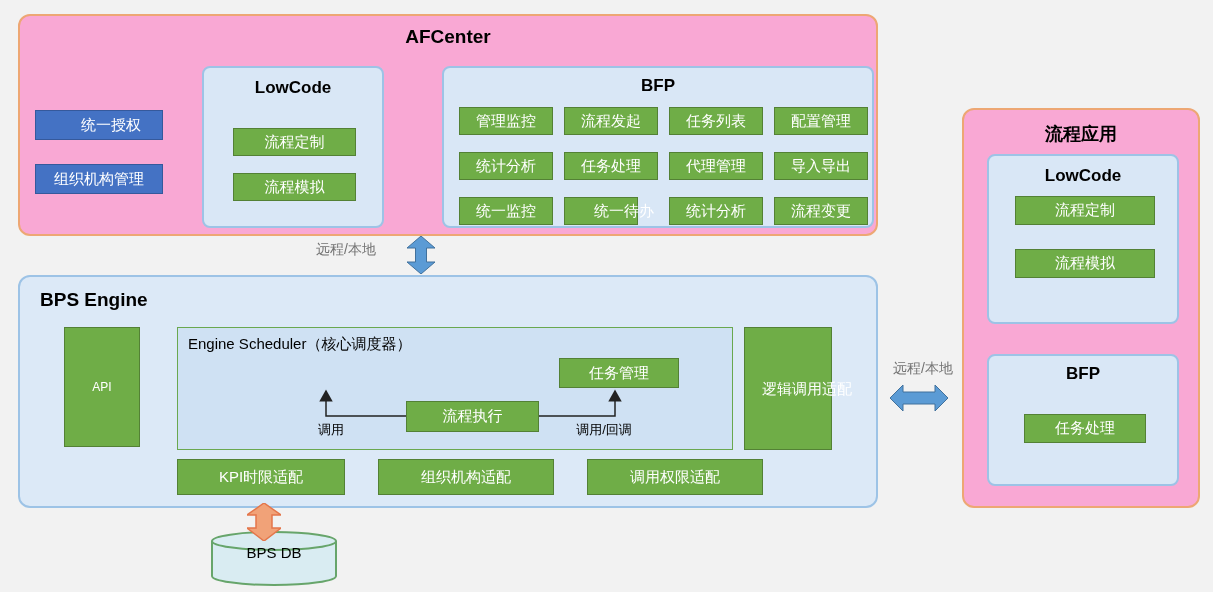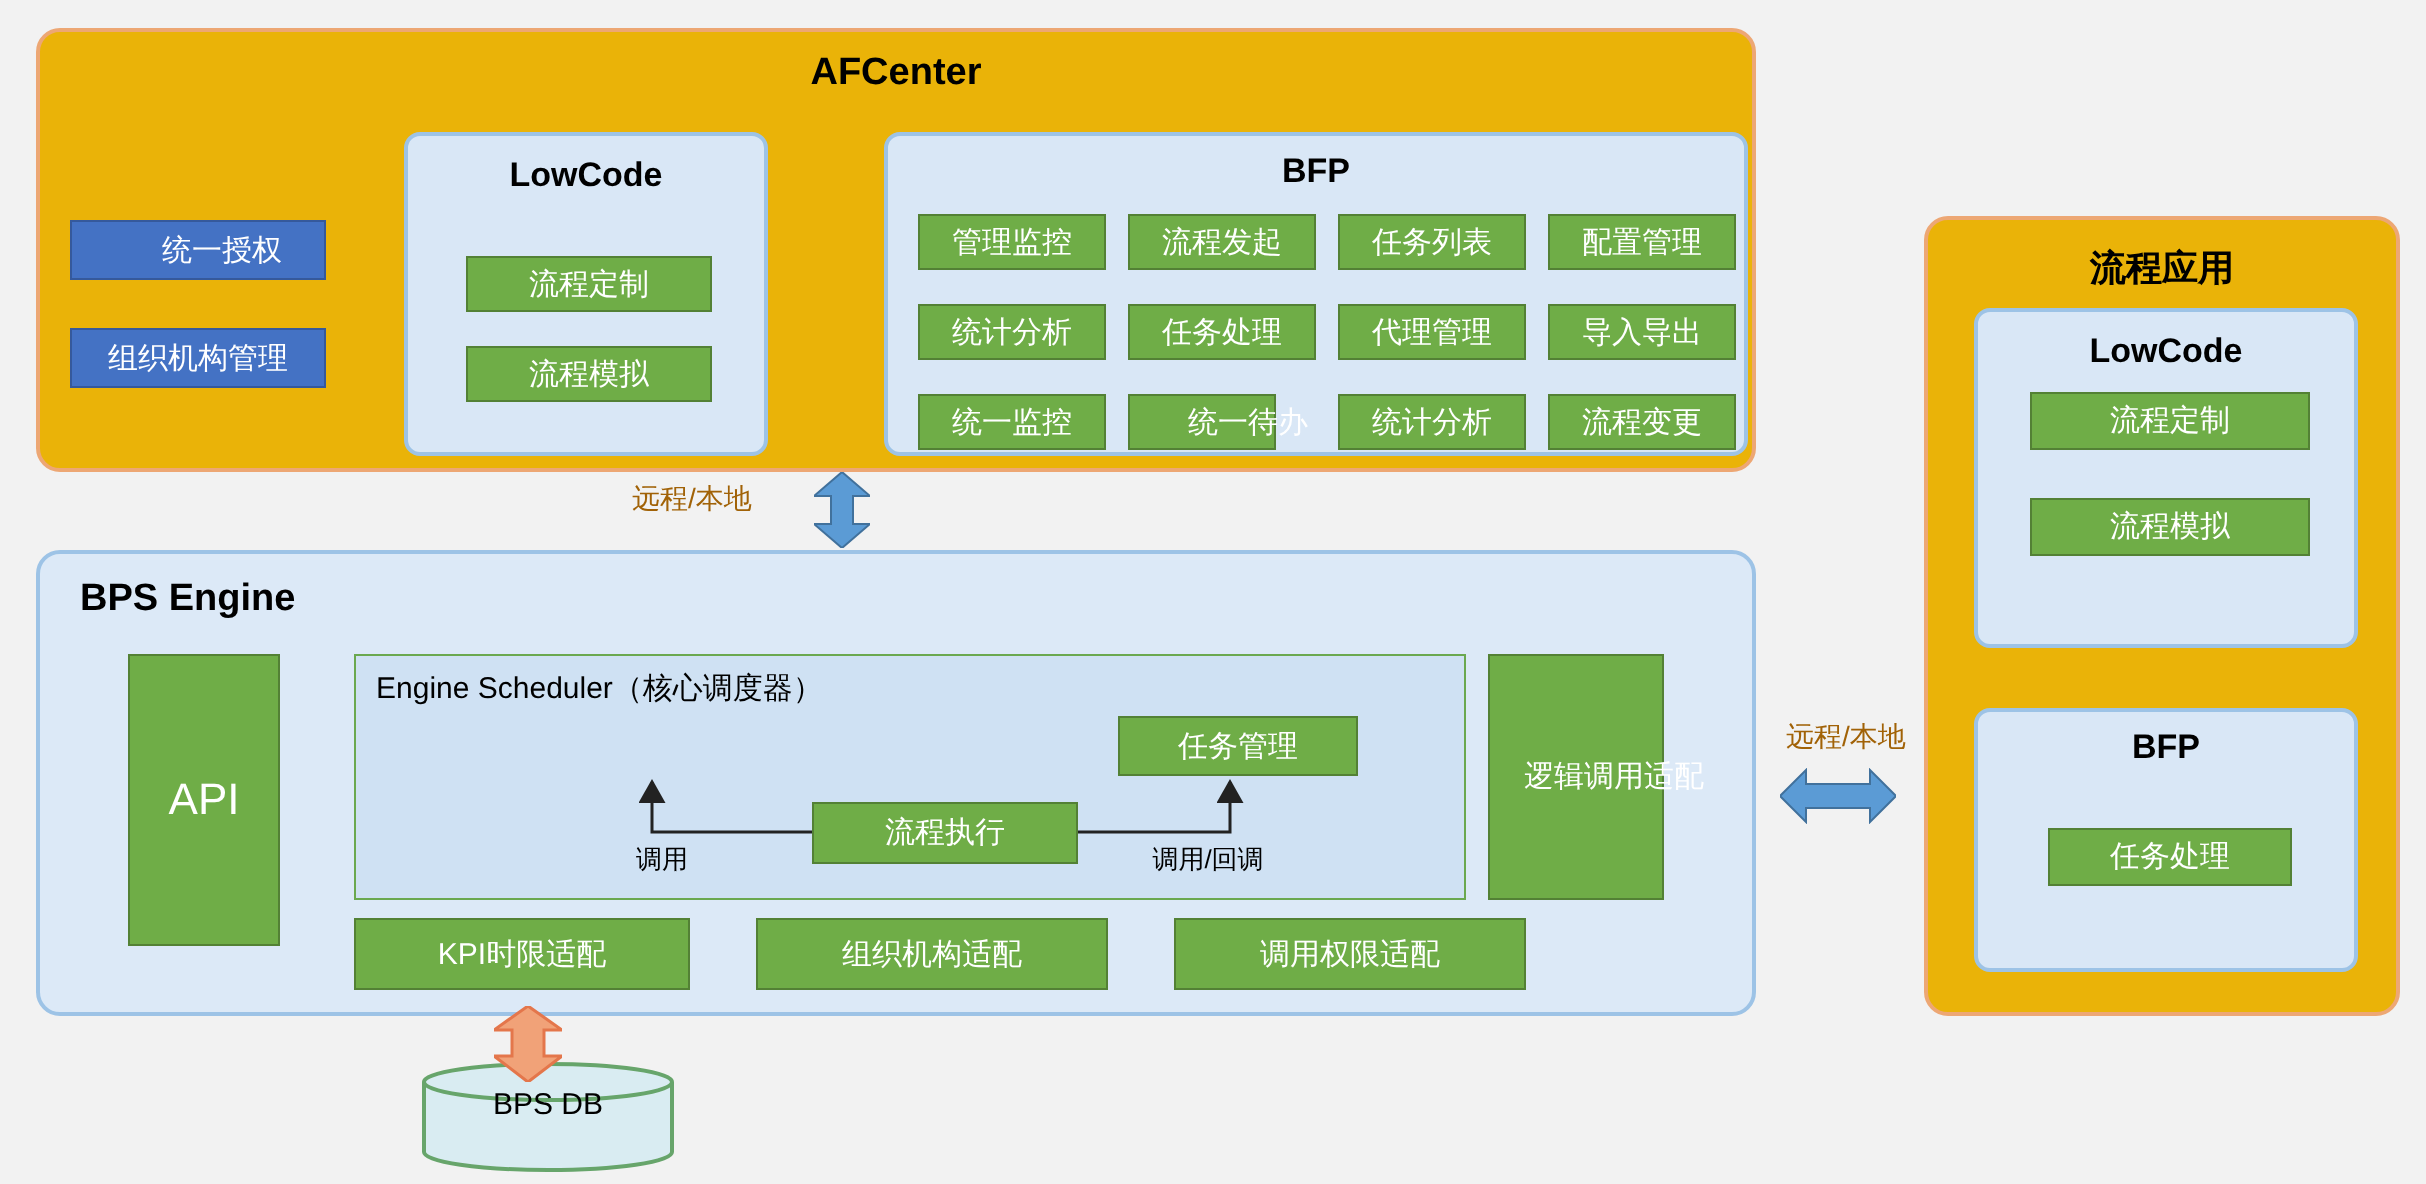--- a/index.html
+++ b/index.html
@@ -6,21 +6,21 @@
   html,body { width: 1213px; height: 592px; }
   body {
     position: relative;
     background: #f2f2f2;
     font-family: "Liberation Sans", "DejaVu Sans", sans-serif;
     overflow: hidden;
     color: #000;
   }
   .abs { position: absolute; }
   .c-peach {
-    background: #eab308;
+    background: #f9a8d4;
     border: 2px solid #eda774;
     border-radius: 12px;
   }
   .c-blue {
     background: #dce9f7;
     border: 2px solid #9dc3e6;
     border-radius: 12px;
   }
   .panel {
     position: absolute;
@@ -50,21 +50,21 @@
     border: 1px solid #35599c;
     color: #fff;
     display: flex;
     align-items: center;
     justify-content: center;
     font-size: 15px;
     white-space: nowrap;
   }
   .title-lg { position: absolute; font-weight: bold; font-size: 19px; text-align: center; }
   .title-md { position: absolute; font-weight: bold; font-size: 17px; text-align: center; }
-  .lbl { position: absolute; font-size: 14px; color: #a16207; }
+  .lbl { position: absolute; font-size: 14px; color: #737373; }
   .edge-lbl { position: absolute; font-size: 13px; color: #000; text-align: center; }
   svg { display: block; }
 </style>
 </head>
 <body>
 
 <div class="abs" style="inset:0">
 
   <section class="abs c-peach" style="left:18px; top:14px; width:860px; height:222px;">
     <div class="title-lg" style="left:0; top:10px; width:100%;">AFCenter</div>
@@ -101,21 +101,21 @@
   <div class="abs" style="left:407px; top:236px; width:28px; height:38px;">
     <svg width="28" height="38" viewBox="0 0 28 38">
       <polygon points="14,0 28,12 19.5,12 19.5,26 28,26 14,38 0,26 8.5,26 8.5,12 0,12" fill="#5b9bd5" stroke="#41719c" stroke-width="1"></polygon>
     </svg>
   </div>
   <div class="lbl" style="left:316px; top:241px;">远程/本地</div>
 
   <section class="abs c-blue" style="left:18px; top:275px; width:860px; height:233px;">
     <div class="title-lg" style="left:20px; top:12px; text-align:left;">BPS Engine</div>
 
-    <div class="gbtn" style="left:44px; top:50px; width:76px; height:146px; font-size:22px;">API</div>
+    <div class="gbtn" style="left:44px; top:50px; width:76px; height:120px; font-size:12px;">API</div>
 
     <div class="sched" style="left:157px; top:50px; width:556px; height:123px;padding-left:37px;">
       <div class="abs" style="left:10px; top:7px; font-size:15px;">Engine Scheduler（核心调度器）</div>
 
       <svg class="abs" style="left:0; top:0; pointer-events:none;" width="556" height="123" viewBox="0 0 556 123">
         <defs>
           <marker id="ah" markerWidth="9" markerHeight="9" refX="7" refY="4.5" orient="auto">
             <path d="M0,0 L8,4.5 L0,9 z" fill="#222"></path>
           </marker>
         </defs>

